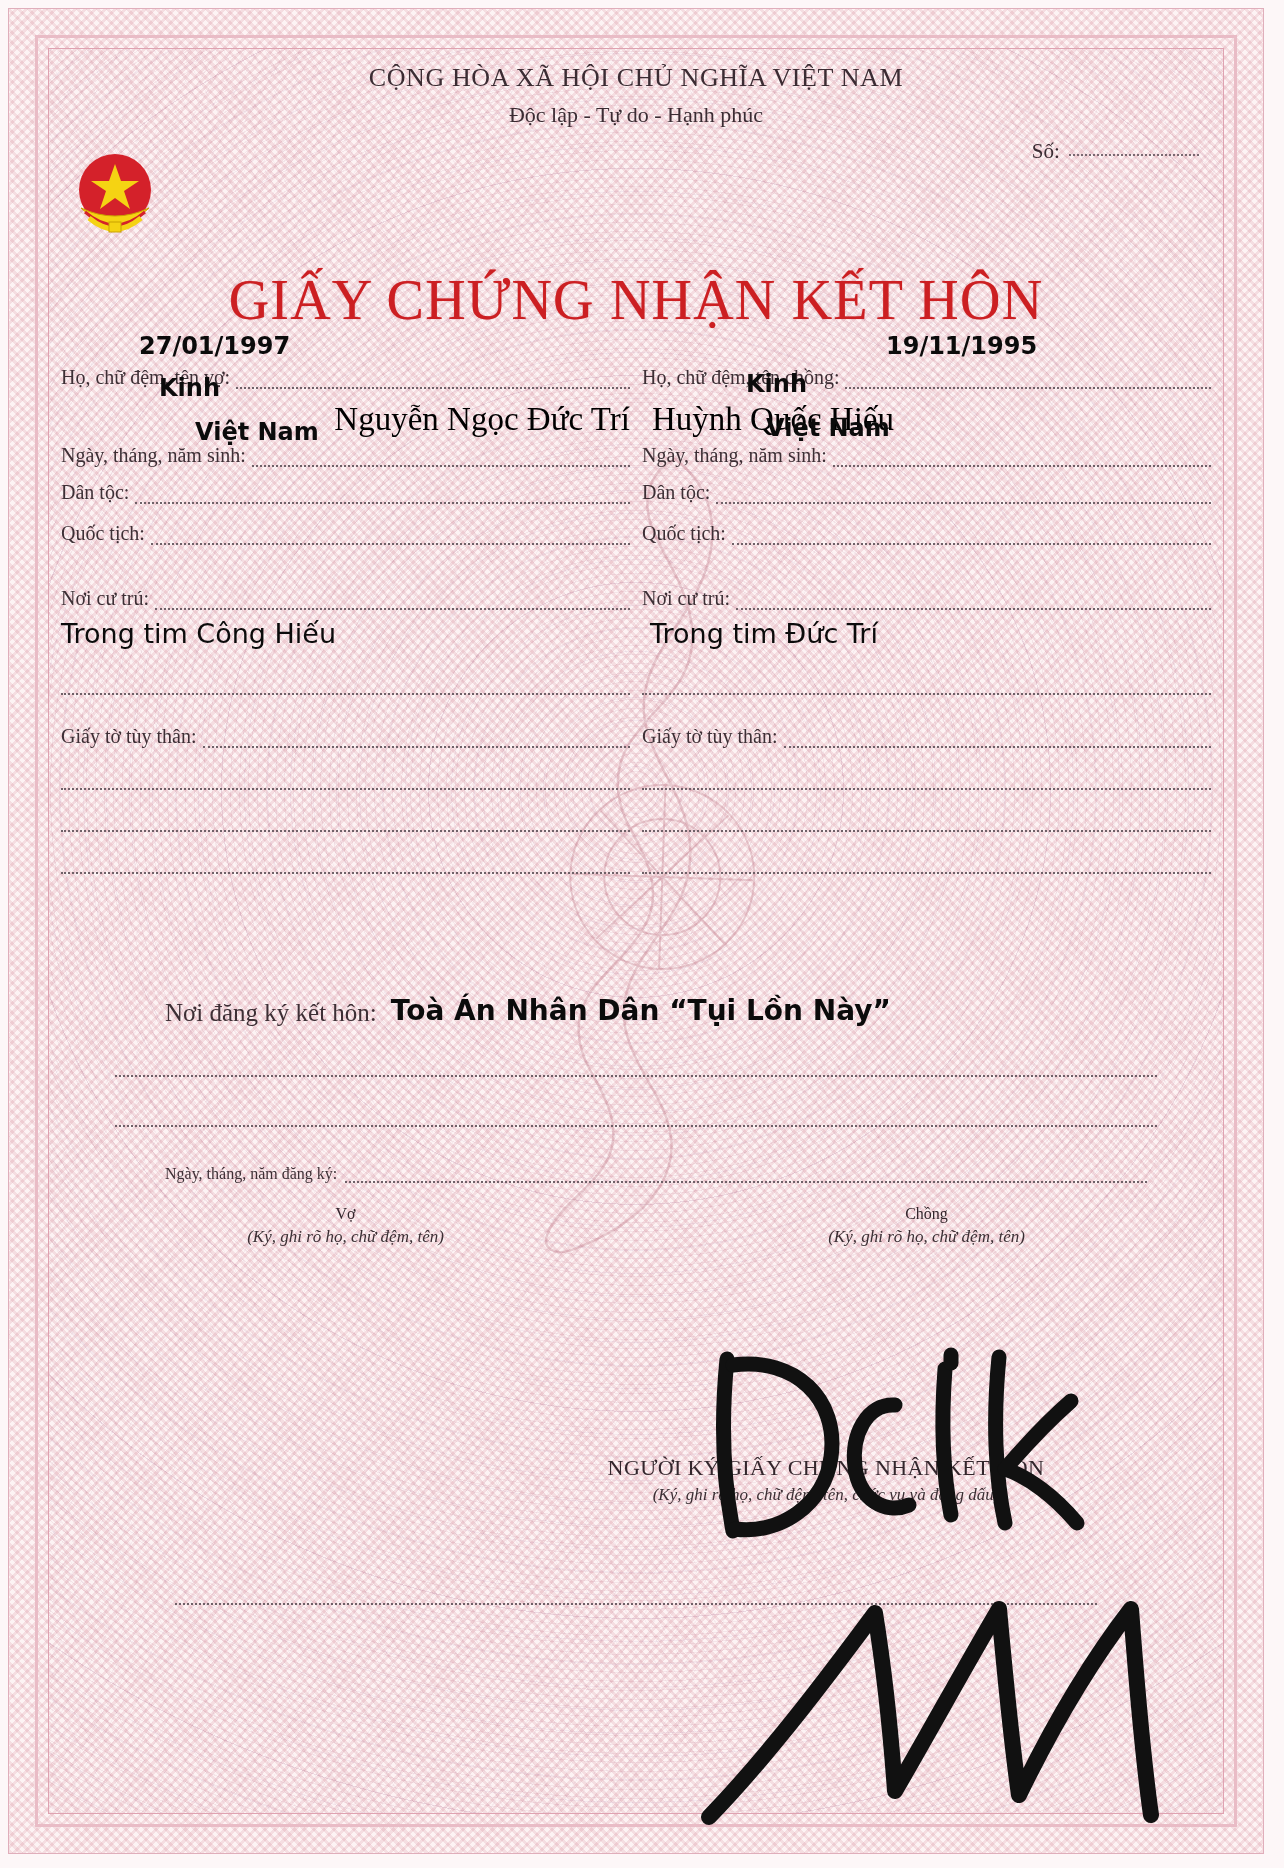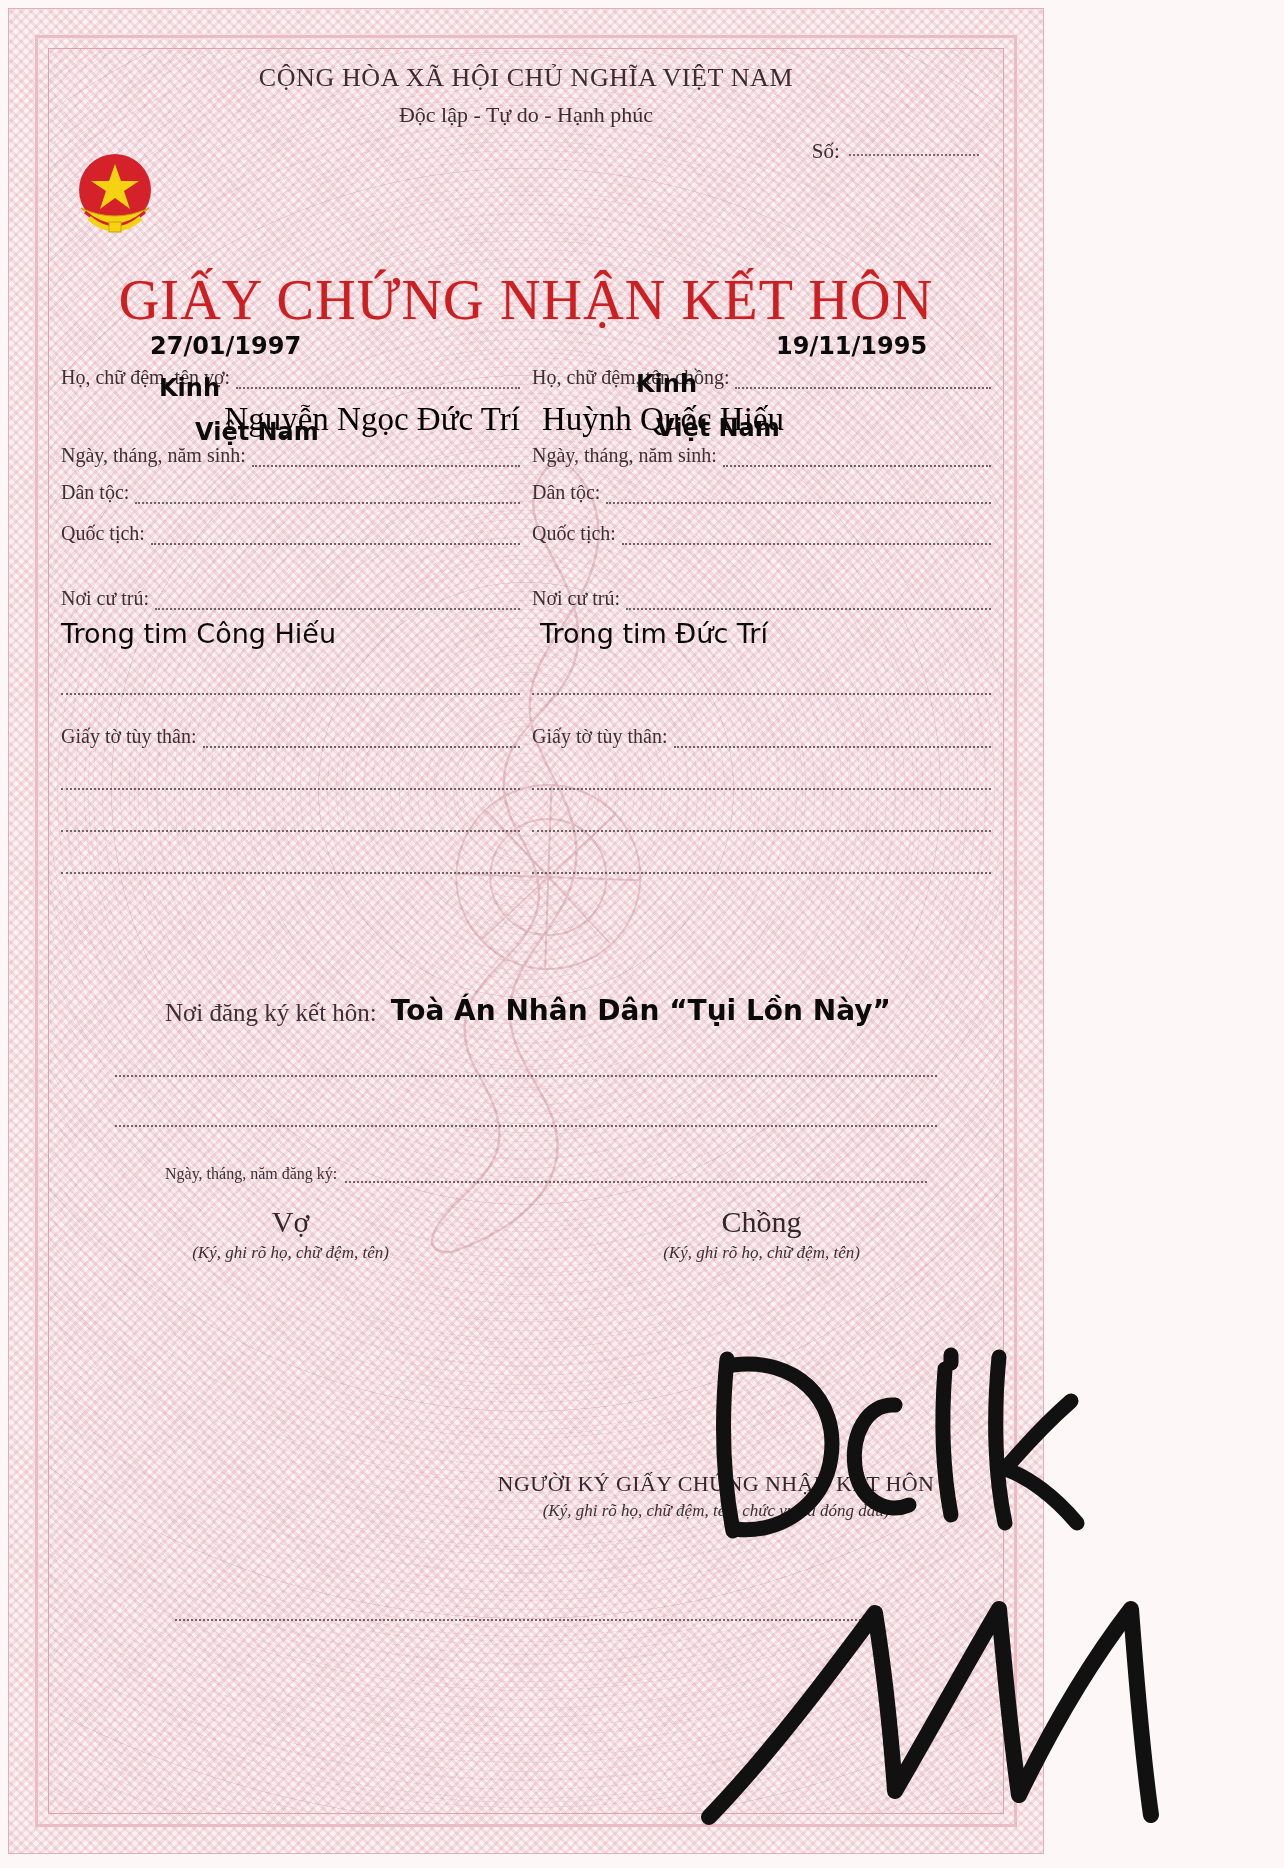--- a/index.html
+++ b/index.html
@@ -20,21 +20,21 @@
     width: 1284px;
     height: 1868px;
     background: #fdf7f8;
     overflow: hidden;
   }
 
   .cert-outer {
     position: absolute;
     left: 8px;
     top: 8px;
-    width: 1036px;
+    width: 1256px;
     height: 1846px;
     background:
       repeating-linear-gradient(45deg, rgba(196,92,112,0.14) 0 3px, rgba(255,255,255,0) 3px 7px),
       repeating-linear-gradient(-45deg, rgba(196,92,112,0.14) 0 3px, rgba(255,255,255,0) 3px 7px),
       #fdf3f4;
     border: 1px solid #e0aebb;
     box-sizing: border-box;
   }
 
   .cert-band {
@@ -242,21 +242,21 @@
   }
 
   .sign-row {
     display: flex;
     margin-top: 22px;
   }
   .sign-col {
     width: 50%;
     text-align: center;
   }
-  .sign-col .role { font-size: 30px; color: #33262c; font-family: Liberation Serif, serif; }
+  .sign-col .role { font-size: 16px; color: #33262c; font-family: Liberation Serif, serif; }
   .sign-col .hint {
     font-size: 17px;
     font-style: italic;
     color: #3b2f34;
     margin-top: 4px;
   }
 
   .officiant {
     margin-top: 208px;
     text-align: center;
@@ -349,21 +349,21 @@
           <div class="fieldline">
             <span class="lbl">Họ, chữ đệm, tên vợ:</span>
             <span class="dots"></span>
           </div>
           <div class="name-val">Nguyễn Ngọc Đức Trí</div>
 
           <div class="fieldline">
             <span class="lbl">Ngày, tháng, năm sinh:</span>
             <span class="dots"></span>
           </div>
-          <div class="inline-val" style="left:95px; top:-34px;text-align:center;">27/01/1997</div>
+          <div class="inline-val" style="left:84px; top:-34px;text-align:center;">27/01/1997</div>
 
           <div class="fieldline" style="margin-top:14px;">
             <span class="lbl">Dân tộc:</span>
             <span class="dots"></span>
           </div>
           <div class="inline-val" style="left:104px; top:8px;">Kinh</div>
 
           <div class="fieldline" style="margin-top:18px;">
             <span class="lbl">Quốc tịch:</span>
             <span class="dots"></span>

